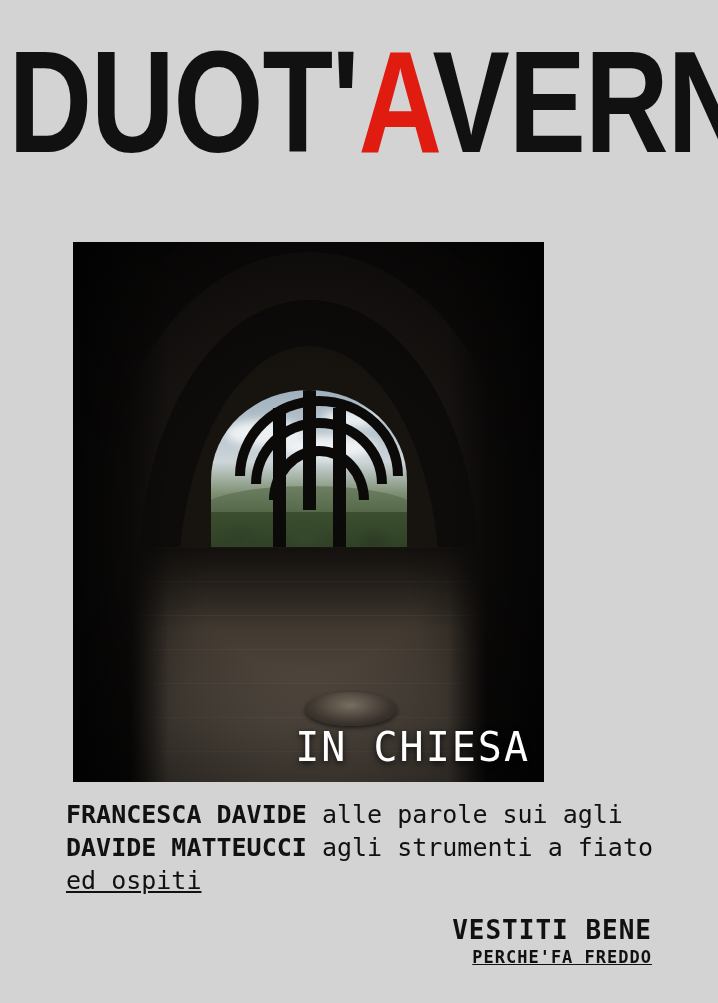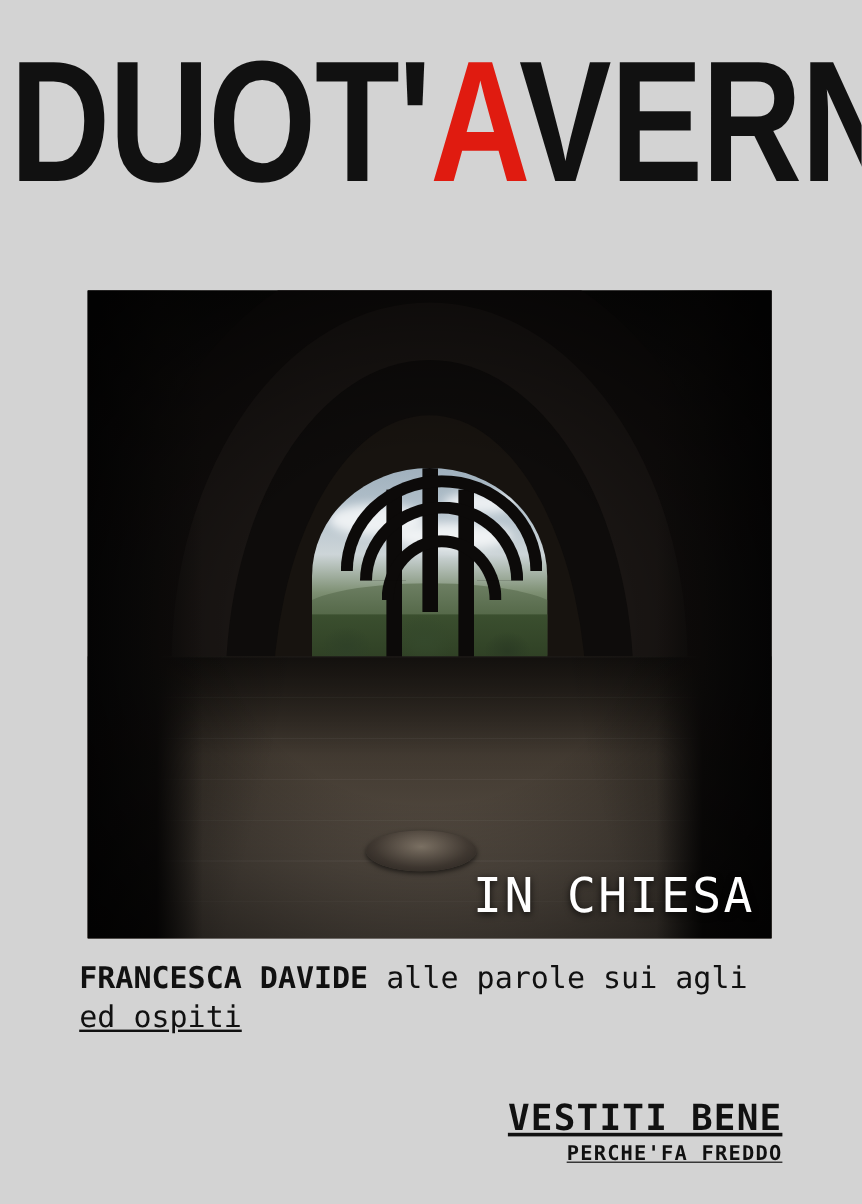--- a/index.html
+++ b/index.html
@@ -44,21 +44,21 @@
   }
   .title .accent {
     color: #e01b10;
   }
 
   
   .photo {
     position: absolute;
     left: 73px;
     top: 242px;
-    width: 570px;
+    width: 471px;
     height: 540px;
     overflow: hidden;
     background: #0a0808;
   }
   .photo-inner {
     position: absolute;
     inset: 0;
     
     background:
       
@@ -222,25 +222,24 @@
   
   .footer {
     position: absolute;
     right: 66px;
     top: 915px;
     text-align: right;
     color: #111111;
     font-family: "DejaVu Sans Mono", monospace;
   }
   .footer .f1 {
-    font-size: 30px;
+    font-size: 26px;
     font-weight: 700;
     letter-spacing: 1px;
     display: block;
-    text-decoration: underline;
   }
   .footer .f2 {
     font-size: 17px;
     font-weight: 700;
     letter-spacing: 1px;
     display: block;
     margin-top: 2px;
     text-decoration: underline;
   }
 </style>
@@ -280,20 +279,21 @@
 
       <div class="side-col-l"></div>
       <div class="side-col-r"></div>
       <div class="vignette"></div>
     </div>
     <div class="photo-caption">IN CHIESA</div>
   </div>
 
   <div class="credits">
     <span class="line"><span class="name">FRANCESCA DAVIDE</span> <span>alle parole sui agli</span></span>
+    <span class="line"><span class="name">DAVIDE MATTEUCCI</span> <span>agli strumenti a fiato</span></span>
     <span class="line r">ed ospiti</span>
   </div>
 
   <div class="footer">
     <span class="f1">VESTITI BENE</span>
     <span class="f2">PERCHE'FA FREDDO</span>
   </div>
 
 </div>
 

